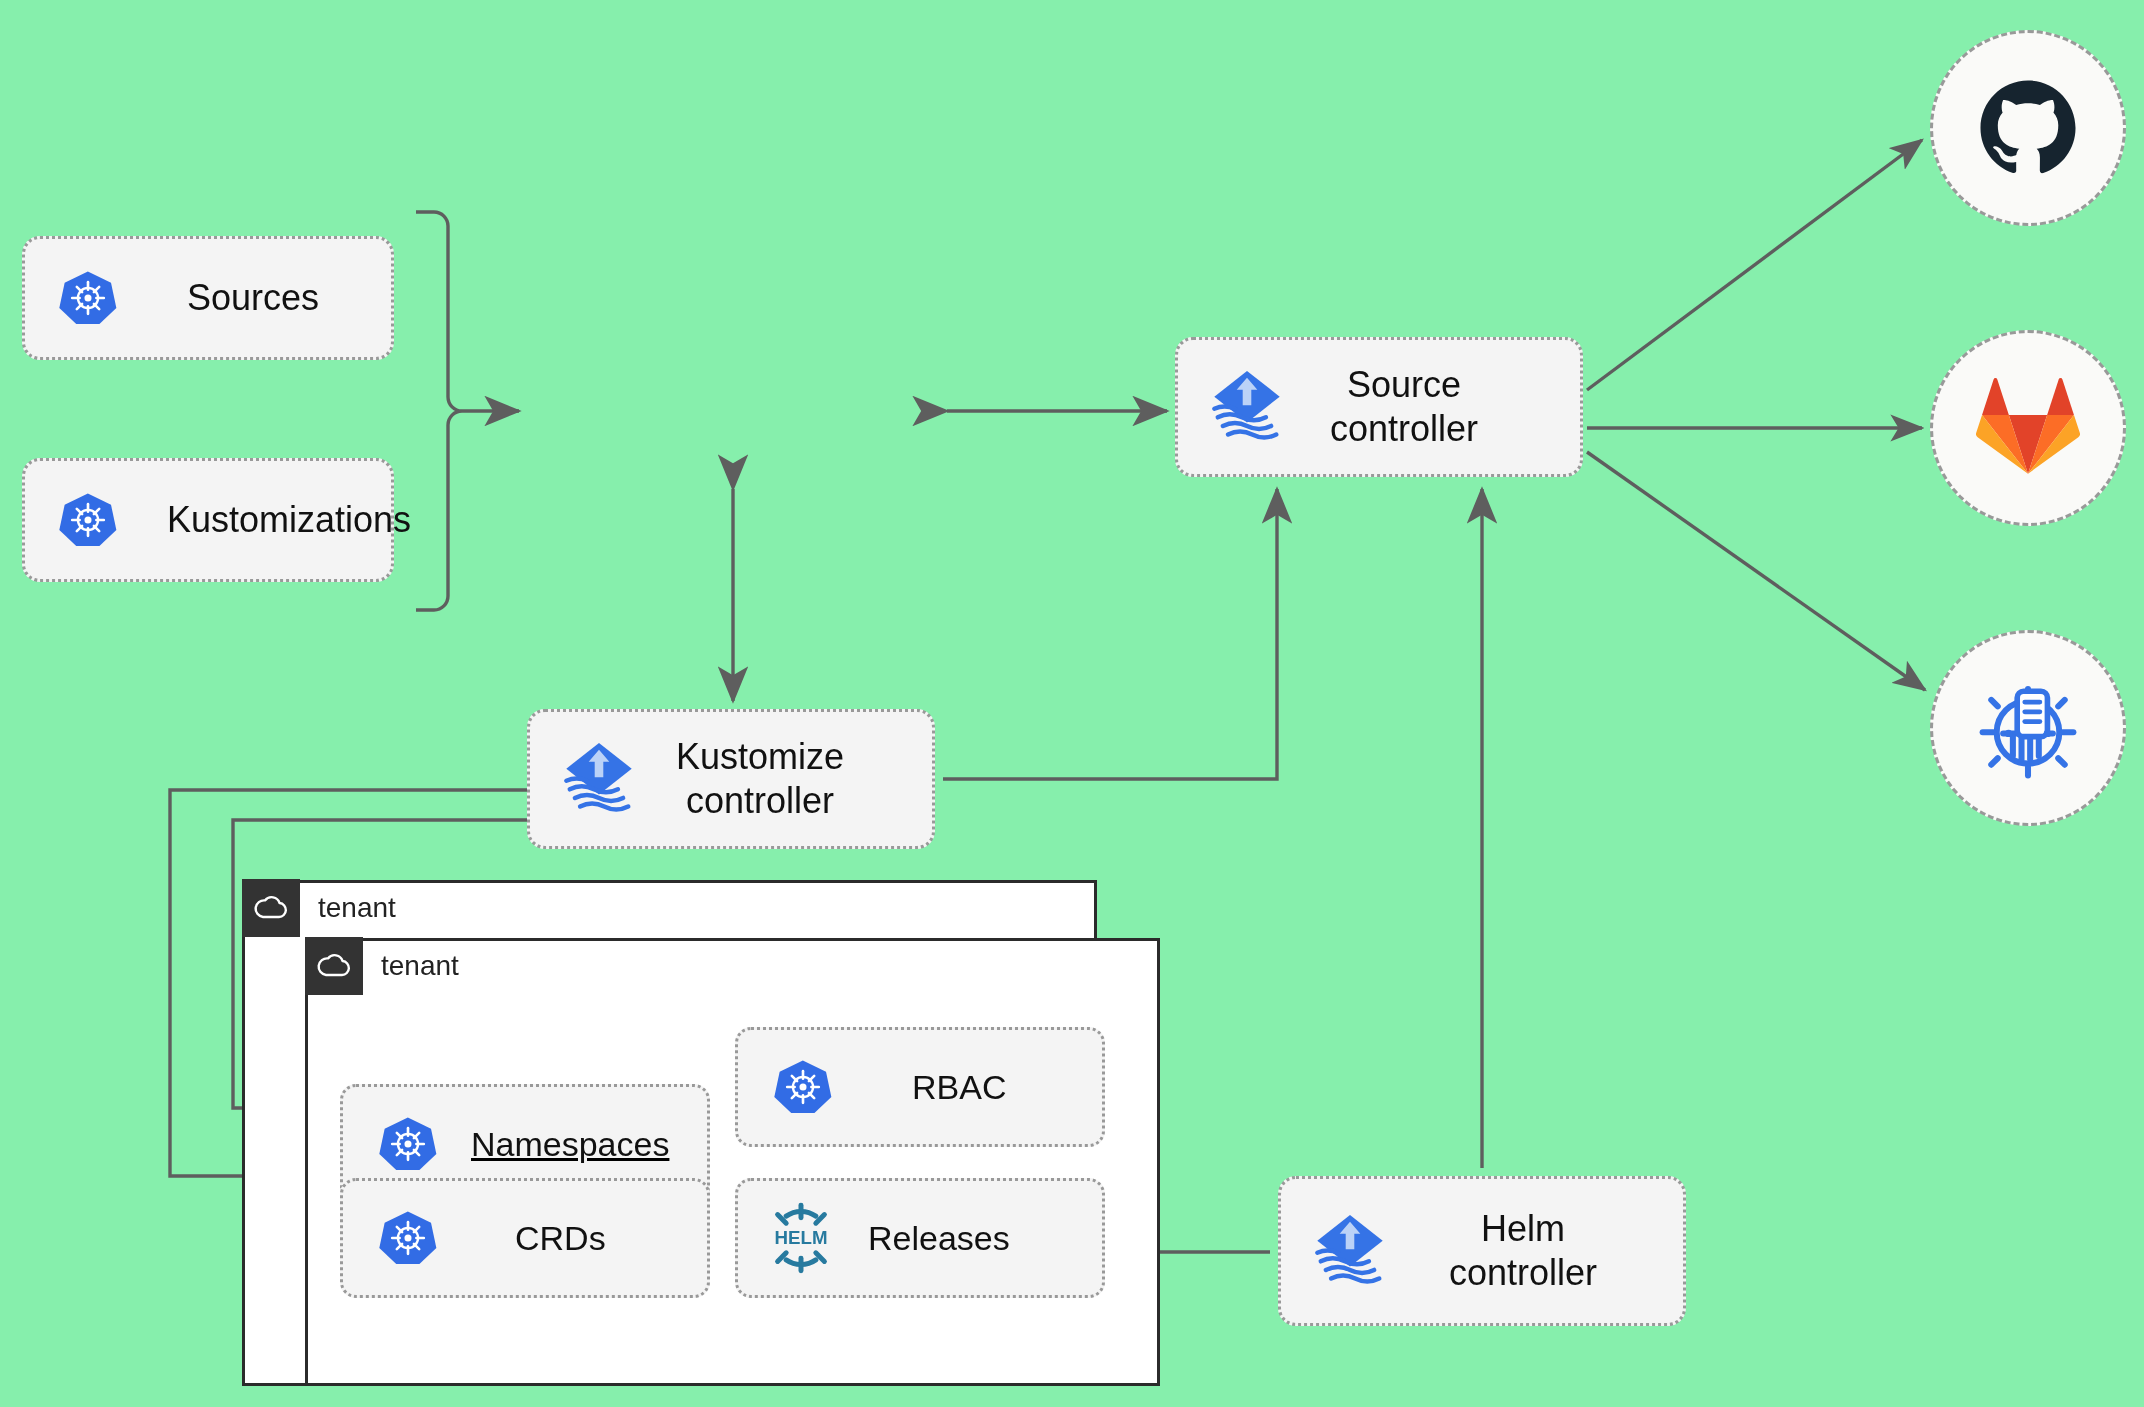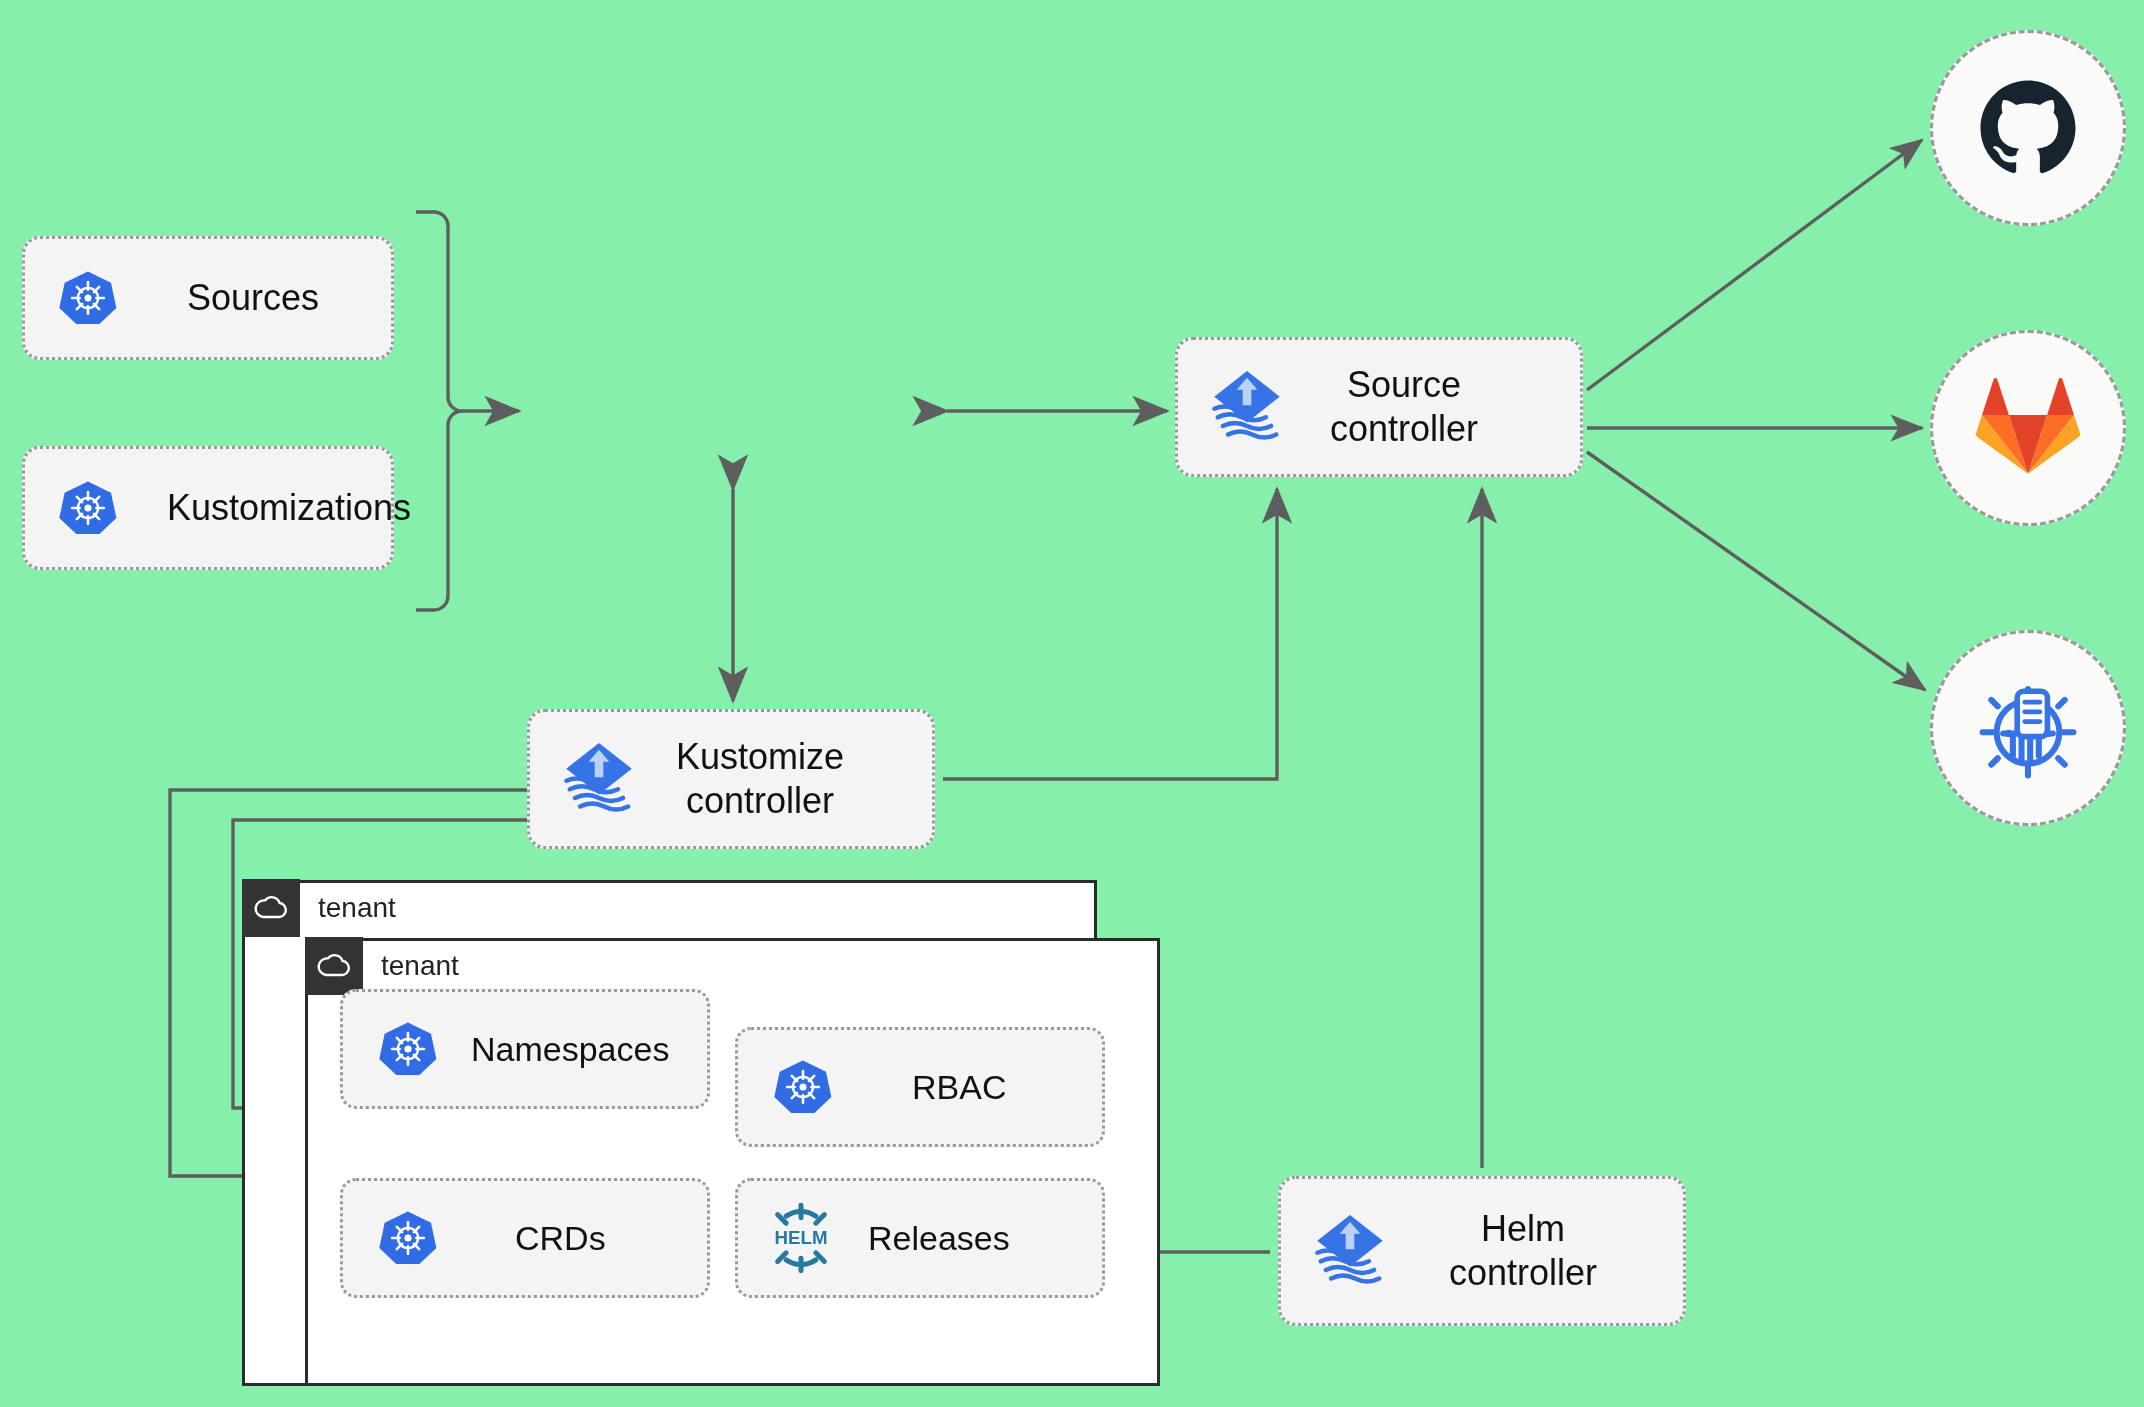--- a/index.html
+++ b/index.html
@@ -11,21 +11,21 @@
         border:3px dotted #999;border-radius:18px;
         display:flex;align-items:center;}
   .node .lbl{color:#111;font-size:36px;line-height:1.22;white-space:pre-line;}
   .node.two-col .ico{flex:0 0 auto;}
   .ico{display:flex;align-items:center;justify-content:center;}
 
   
   .n-sources{left:22px;top:236px;width:372px;height:124px;}
   .n-sources .ico{margin-left:32px;}
   .n-sources .lbl{margin-left:68px;}
-  .n-kustomizations{left:22px;top:446px;width:372px;height:124px;}
+  .n-kustomizations{left:22px;top:458px;width:372px;height:124px;}
   .n-kustomizations .ico{margin-left:32px;}
   .n-kustomizations .lbl{margin-left:48px;}
 
   .n-k8sapi{left:527px;top:341px;width:412px;height:140px;}
   .n-k8sapi .ico{margin-left:28px;}
   .n-k8sapi .lbl{margin-left:32px;}
 
   .n-srcctl{left:1175px;top:337px;width:408px;height:140px;}
   .n-srcctl .ico{margin-left:26px;}
   .n-srcctl .lbl{margin-left:40px;text-align:center;}
@@ -43,21 +43,21 @@
   .tenant.back{left:242px;top:880px;width:855px;height:506px;}
   .tenant.front{left:305px;top:938px;width:855px;height:448px;}
   .tenant .tab{position:absolute;left:-3px;top:-3px;height:55px;display:flex;align-items:center;}
   .tenant .tab .cloudbox{width:58px;height:58px;background:#333;display:flex;align-items:center;justify-content:center;}
   .tenant .tab .tname{margin-left:18px;font-size:28px;color:#222;}
 
   
   .inner{position:absolute;box-sizing:border-box;background:#f4f4f4;border:3px dotted #999;
          border-radius:16px;display:flex;align-items:center;}
   .inner .lbl{font-size:34px;color:#111;}
-  .i-ns{left:340px;top:989px;width:370px;height:120px;}
+  .i-ns{left:340px;top:1084px;width:370px;height:120px;text-decoration:underline;}
   .i-ns .ico{margin-left:34px;}
   .i-ns .lbl{margin-left:32px;}
   .i-rbac{left:735px;top:1027px;width:370px;height:120px;}
   .i-rbac .ico{margin-left:34px;}
   .i-rbac .lbl{margin-left:78px;}
   .i-crds{left:340px;top:1178px;width:370px;height:120px;}
   .i-crds .ico{margin-left:34px;}
   .i-crds .lbl{margin-left:76px;}
   .i-rel{left:735px;top:1178px;width:370px;height:120px;}
   .i-rel .ico{margin-left:24px;}

